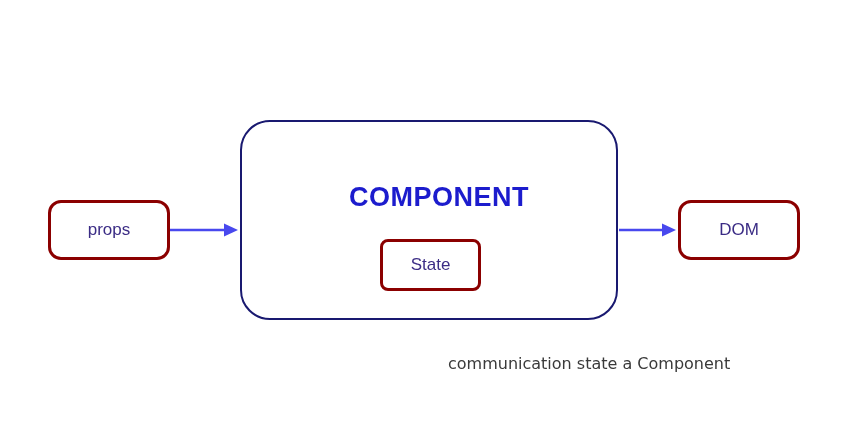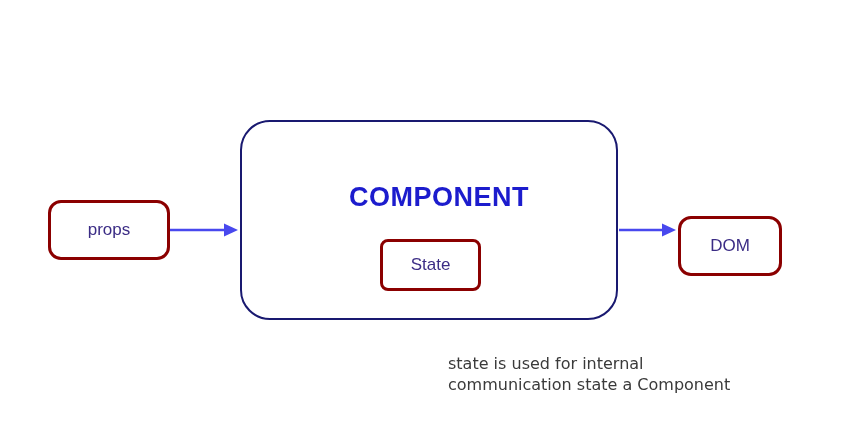--- a/index.html
+++ b/index.html
@@ -62,22 +62,22 @@
     border-radius: 8px;
   }
   .props-box {
     left: 48px;
     top: 200px;
     width: 122px;
     height: 60px;
   }
   .dom-box {
     left: 678px;
-    top: 216px;
-    width: 104px;
+    top: 200px;
+    width: 122px;
     height: 60px;
   }
   .arrow-svg {
     position: absolute;
     top: 220px;
     height: 20px;
   }
   .arrow-props { left: 170px; width: 69px; }
   .arrow-dom { left: 619px; width: 58px; }
   .caption {
@@ -115,17 +115,16 @@
   <svg class="arrow-svg arrow-dom" viewBox="0 0 58 20">
     <line x1="0" y1="10" x2="45" y2="10" stroke="var(--arrow)" stroke-width="2.5"></line>
     <polygon points="43,3.5 57,10 43,16.5" fill="var(--arrow)"></polygon>
   </svg>
 
   <div class="node dom-box">
     <span>DOM</span>
   </div>
 
   <div class="caption">
-    <div>state is used for internal</div>
     <div>communication state a Component</div>
   </div>
 
 </div>
 
 </body></html>

